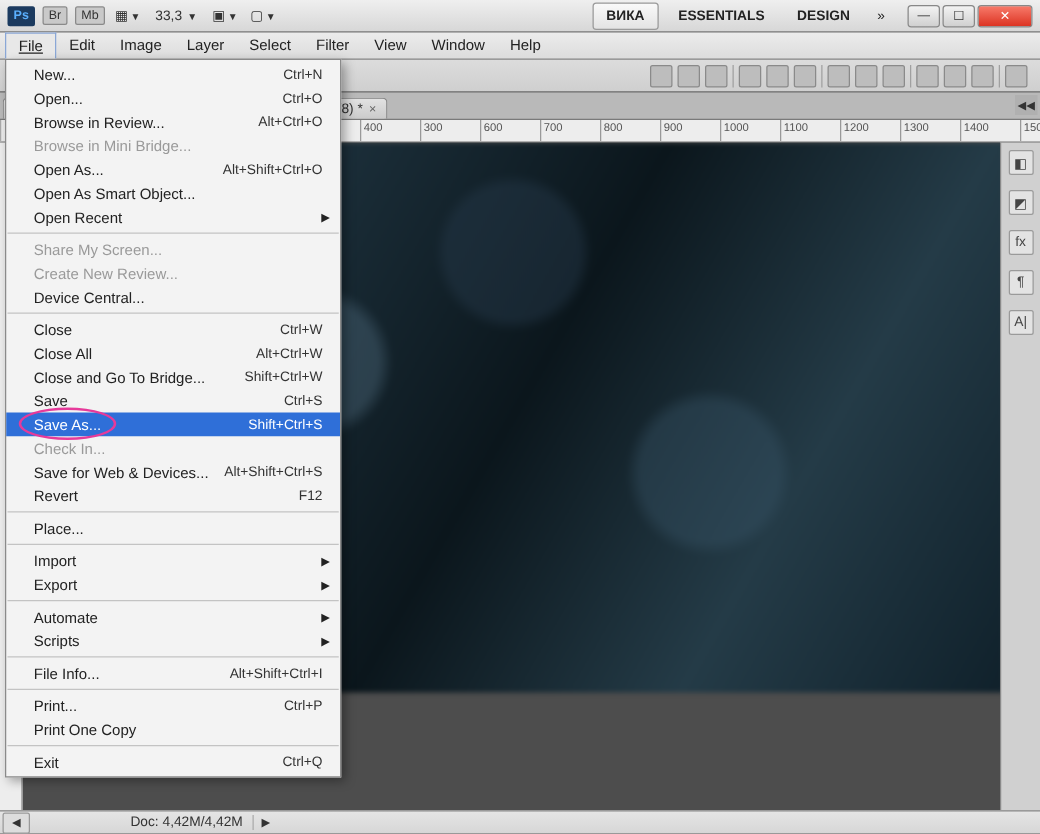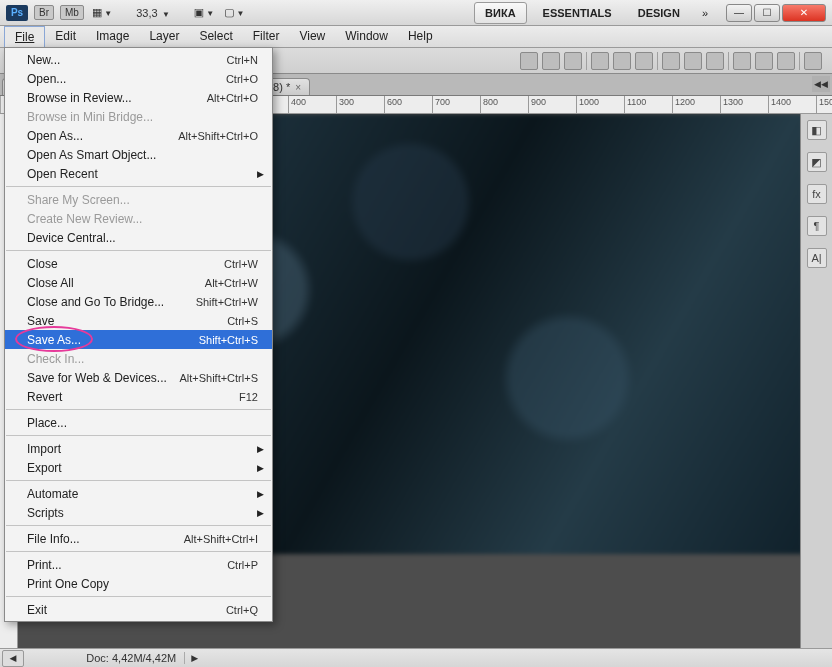--- a/index.html
+++ b/index.html
@@ -3,21 +3,21 @@
 <meta charset="utf-8">
 <style>
   * { box-sizing: border-box; margin: 0; padding: 0; font-family: "Segoe UI", Tahoma, sans-serif; user-select: none; }
   body { width: 832px; height: 667px; overflow: hidden; background: #4a4a4a; }
 
   
   .app-bar { height: 26px; background: linear-gradient(#efefef,#d7d7d7); border-bottom:1px solid #9a9a9a; display:flex; align-items:center; padding:0 6px; gap:6px; }
   .app-logo { width:22px; height:16px; background:#1b3a5f; color:#5bb0ff; font-size:10px; font-weight:bold; display:flex; align-items:center; justify-content:center; border-radius:2px; }
   .tool-chip { background:#c9c9c9; border:1px solid #8a8a8a; padding:1px 4px; font-size:10px; color:#333; border-radius:2px; }
   .dd { font-size:11px; color:#333; padding:0 2px; }
-  .zoom-readout { font-size:11px; color:#333; margin:0 16px; }
+  .zoom-readout { font-size:11px; color:#333; margin:0 4px; }
   .arrow { font-size:8px; color:#333; margin-left:2px; }
   .spacer { flex:1; }
   .ws-btn { font-size:11px; font-weight:bold; color:#222; padding:4px 10px; }
   .ws-btn.active { background:linear-gradient(#f9f9f9,#e3e3e3); border:1px solid #9a9a9a; border-radius:3px; }
   .more-arrow { font-size:11px; color:#222; padding:0 6px; }
   .win-btns { display:flex; gap:2px; margin-left:6px; }
   .win-btn { width:26px; height:18px; border:1px solid #888; border-radius:3px; background:linear-gradient(#f3f3f3,#d0d0d0); display:flex; align-items:center; justify-content:center; font-size:10px; color:#333;}
   .win-btn.close { background:linear-gradient(#f77a6a,#dc3322); color:#fff; width:44px; }
 
   
@@ -58,21 +58,21 @@
   }
 
   
   .dock { width:32px; background:#d0d0d0; border-left:1px solid #8a8a8a; display:flex; flex-direction:column; align-items:center; padding-top:6px; gap:12px;}
   .dock-icon { width:20px; height:20px; background:#e3e3e3; border:1px solid #9a9a9a; border-radius:2px; font-size:11px; display:flex; align-items:center; justify-content:center; color:#444;}
 
   
   .status-bar { height:19px; background:linear-gradient(#e5e5e5,#d6d6d6); border-top:1px solid #9a9a9a; display:flex; align-items:center; font-size:11px; color:#333; }
   .sb-btn { width:22px; height:17px; border:1px solid #999; background:#ddd; margin-left:2px; border-radius:2px; display:flex; align-items:center; justify-content:center; font-size:9px;}
   .sb-zoom { padding:0 8px; border-right:1px solid #aaa;margin-top:32px; }
-  .sb-doc { padding:0 8px; border-right:1px solid #aaa; }
+  .sb-doc { padding:0 8px; border-right:1px solid #aaa;margin-left:18px; }
   .sb-arrow { padding:0 6px; font-size:9px; }
 
   
   .dropdown { position:absolute; left:4px; top:47px; width:269px; background:#f3f3f3; border:1px solid #8a8a8a; box-shadow:3px 3px 8px rgba(0,0,0,.35); padding:2px 0; z-index:200; }
   .dm-row { display:flex; align-items:center; height:19px; padding:0 14px 0 22px; font-size:12px; color:#222; position:relative; white-space:nowrap;}
   .dm-row .lbl { flex:1; }
   .dm-row .accel { color:#333; font-size:11px; }
   .dm-row .sub { position:absolute; right:8px; font-size:9px; color:#222; }
   .dm-row.disabled { color:#9a9a9a; }
   .dm-row.disabled .accel { color:#9a9a9a; }

